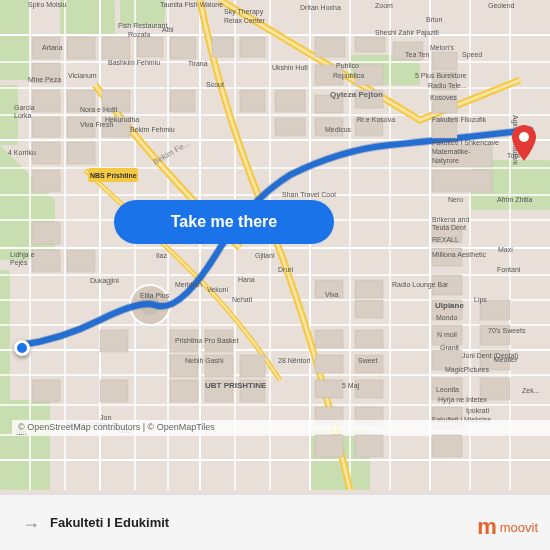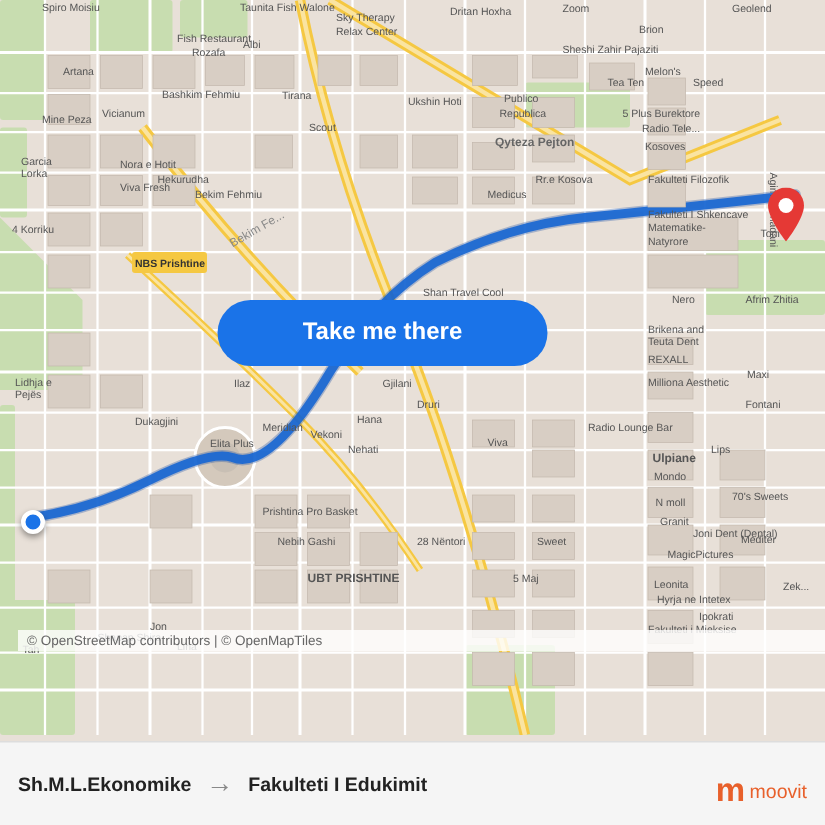--- a/index.html
+++ b/index.html
@@ -19,21 +19,21 @@
       top: 0;
       left: 0;
       width: 100%;
       height: 100%;
     }
 
     
     .take-me-button {
       position: absolute;
       top: 200px;
-      left: 145px;
+      left: 114px;
       width: 220px;
       height: 44px;
       background: #1a73e8;
       color: white;
       border: none;
       border-radius: 22px;
       font-size: 16px;
       font-weight: bold;
       cursor: pointer;
       z-index: 10;
@@ -388,23 +388,20 @@
   </div>
 
   <button class="take-me-button">Take me there</button>
 
   <div id="attribution-bar">
     <span>© OpenStreetMap contributors | © OpenMapTiles</span>
   </div>
 </div>
 
 <div id="bottom-bar">
-  <div class="route-from">
-    <span class="route-from-text">Sh.M.L.Ekonomike</span>
-  </div>
   <div class="route-arrow">
     <span class="route-arrow-icon">→</span>
   </div>
   <div class="route-to">
     <span class="route-to-text">Fakulteti I Edukimit</span>
   </div>
 
   <div class="moovit-logo">
     <span class="moovit-m">m</span>
     <span class="moovit-text">moovit</span>

